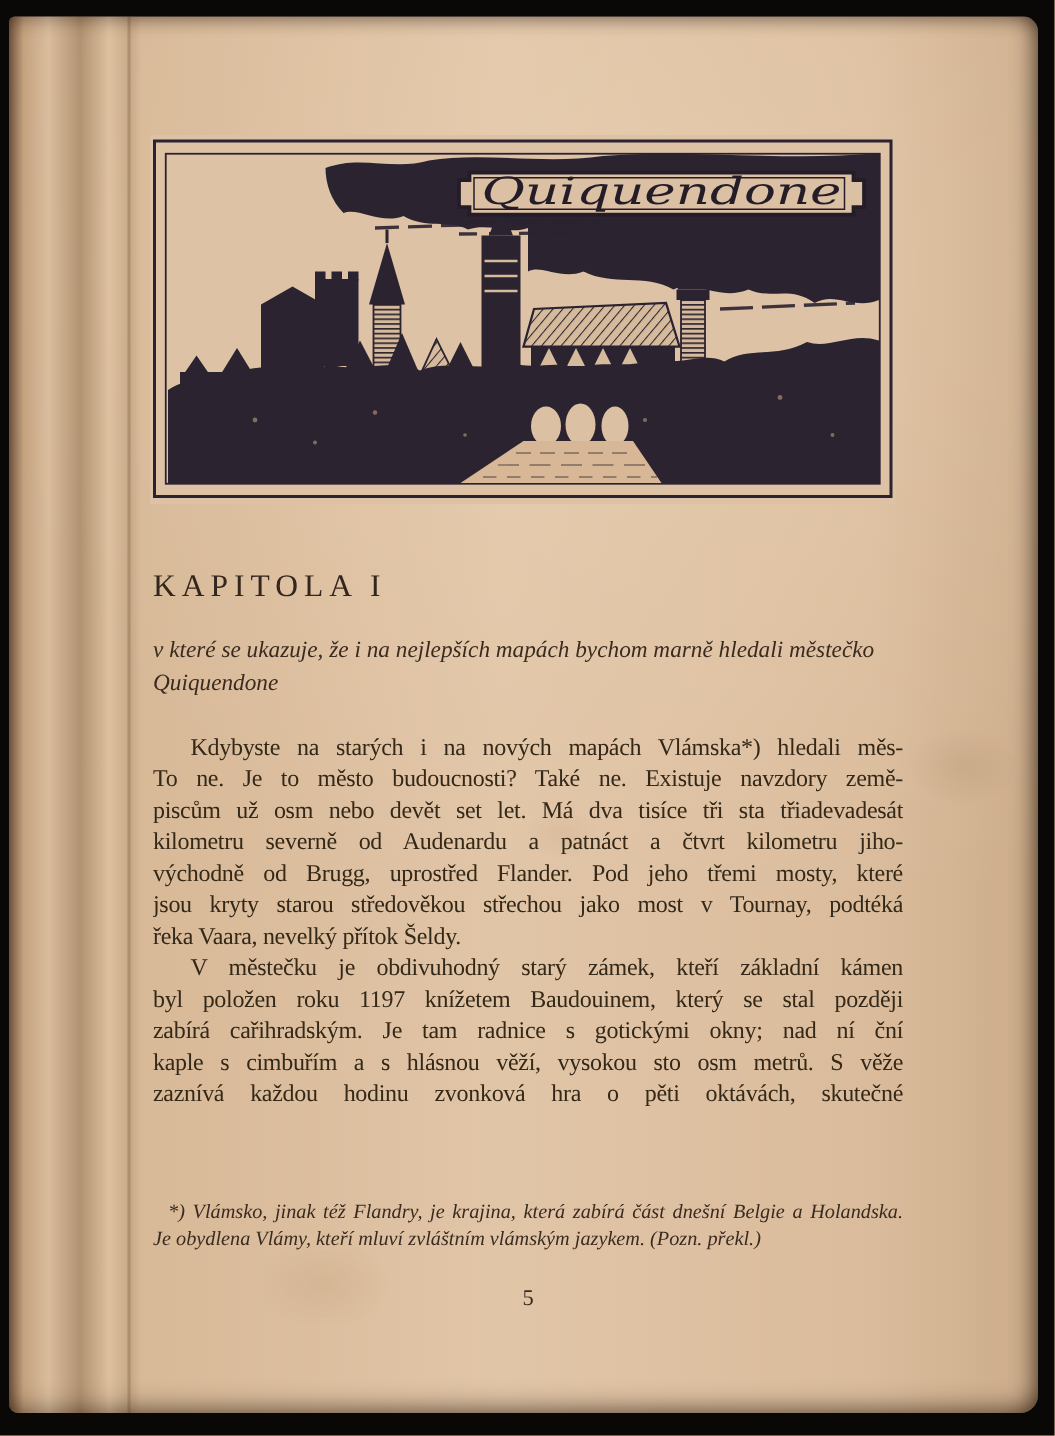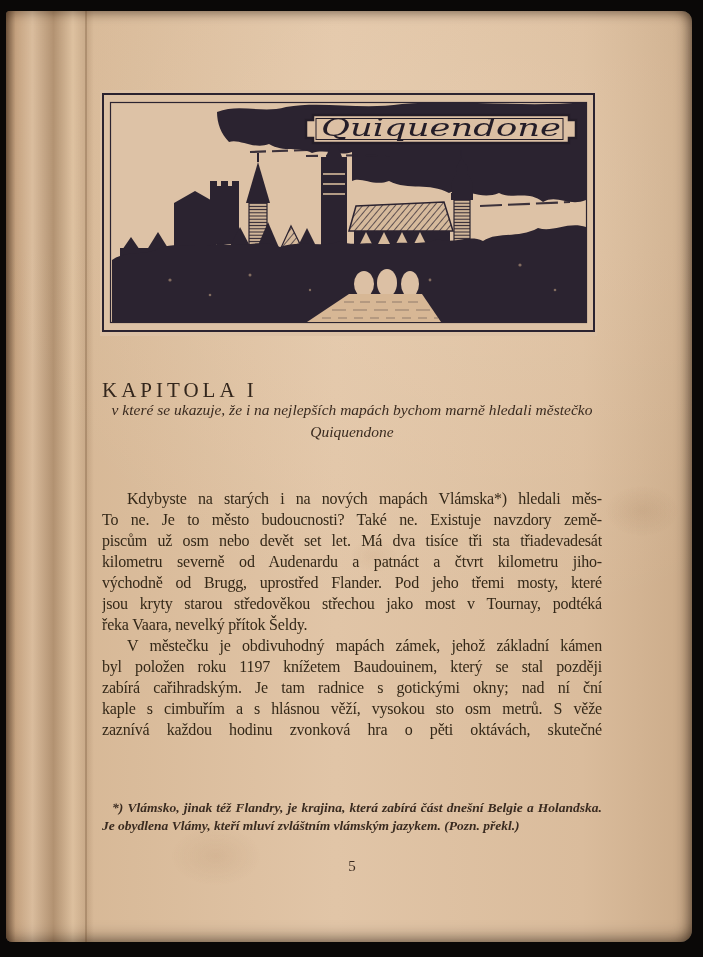--- a/index.html
+++ b/index.html
@@ -43,35 +43,35 @@
     background:rgba(80,50,25,.22);
   }
   
   .engraving{position:absolute;left:94px;top:79px;width:497px;height:246px;}
   
   .heading{
     position:absolute;left:96px;top:367px;width:500px;
     font-size:21px;letter-spacing:4px;color:#33261c;
   }
   .subtitle{
-    position:absolute;left:96px;top:388px;width:500px;text-align:center;
+    position:absolute;left:96px;top:412px;width:500px;
     font-style:italic;font-size:15.5px;line-height:22px;color:#3a2b20;
   }
   .bodytext{
     position:absolute;left:96px;top:477px;width:500px;
     font-size:16px;line-height:21px;letter-spacing:-0.2px;color:#342818;
   }
   .line{height:21px;overflow:hidden;text-align:justify;text-align-last:justify;}
   .line.first{text-indent:25px;}
   .line.endpara{text-align-last:left;}
   .footnote{
     position:absolute;left:96px;top:788px;width:500px;
     font-style:italic;font-size:13.5px;line-height:17.5px;color:#3a2b20;
   }
-  .fline{height:17.5px;overflow:hidden;text-align:justify;text-align-last:justify;font-weight:bold;}
+  .fline{height:17.5px;overflow:hidden;text-align:justify;text-align-last:justify;}
   .fline.first{text-indent:10px;}
   .fline.endpara{text-align-last:left;}
   .pagenum{
     position:absolute;left:96px;top:847px;width:500px;text-align:center;
     font-size:15px;color:#3a2b20;
   }
 </style>
 </head>
 <body>
 
@@ -188,21 +188,21 @@
   </div>
 
   <div class="bodytext">
     <div class="line first">Kdybyste na starých i na nových mapách Vlámska*) hledali měs-</div>
     <div class="line">To ne. Je to město budoucnosti? Také ne. Existuje navzdory země-</div>
     <div class="line">piscům už osm nebo devět set let. Má dva tisíce tři sta třiadevadesát</div>
     <div class="line">kilometru severně od Audenardu a patnáct a čtvrt kilometru jiho-</div>
     <div class="line">východně od Brugg, uprostřed Flander. Pod jeho třemi mosty, které</div>
     <div class="line">jsou kryty starou středověkou střechou jako most v Tournay, podtéká</div>
     <div class="line endpara">řeka Vaara, nevelký přítok Šeldy.</div>
-    <div class="line first">V městečku je obdivuhodný mapách zámek, jehož základní kámen</div>
+    <div class="line first">V městečku je obdivuhodný starý zámek, kteří základní kámen</div>
     <div class="line">byl položen roku 1197 knížetem Baudouinem, který se stal později</div>
     <div class="line">zabírá cařihradským. Je tam radnice s gotickými okny; nad ní ční</div>
     <div class="line">kaple s cimbuřím a s hlásnou věží, vysokou sto osm metrů. S věže</div>
     <div class="line">zaznívá každou hodinu zvonková hra o pěti oktávách, skutečné</div>
   </div>
 
   <div class="footnote">
     <div class="fline first">*) Vlámsko, jinak též Flandry, je krajina, která zabírá část dnešní Belgie a Holandska.</div>
     <div class="fline endpara">Je obydlena Vlámy, kteří mluví zvláštním vlámským jazykem. (Pozn. překl.)</div>
   </div>

